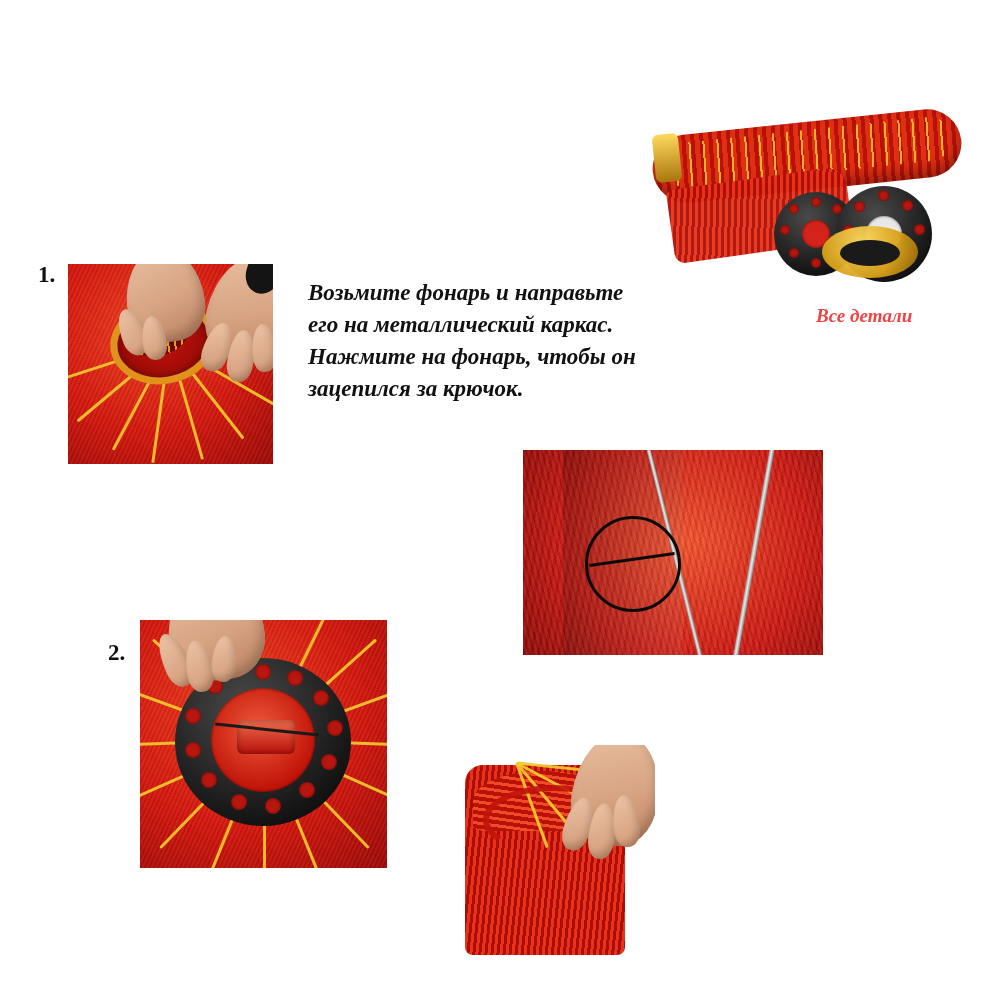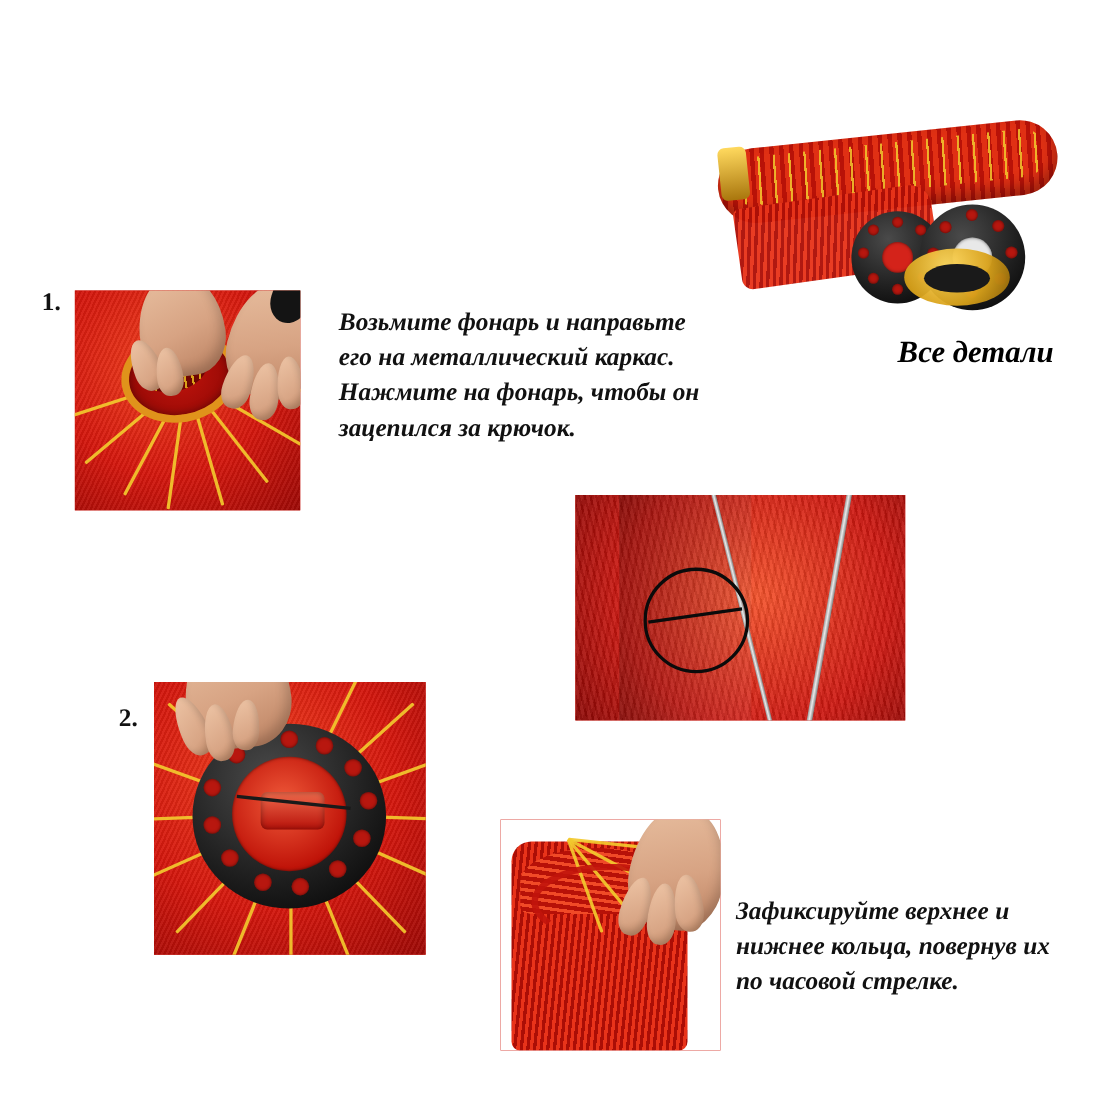--- a/index.html
+++ b/index.html
@@ -46,24 +46,24 @@
     line-height: 32px;
     font-style: italic;
     font-weight: bold;
     color: #111;
   }
   #para-1 { left: 308px; top: 277px; width: 330px; }
   #para-2 { left: 669px; top: 812px; width: 300px; }
 
   .caption {
     position: absolute;
-    font-size: 28px;
+    font-size: 19px;
     font-style: italic;
     font-weight: bold;
-    color: #000000;
+    color: #ef4444;
   }
   #caption-parts { left: 816px; top: 305px; }
 
   
   .photo {
     position: absolute;
     overflow: hidden;
     background: #cf1a11;
   }
   #photo-parts {
@@ -313,15 +313,14 @@
 
     <div style="position:absolute;left:28px;top:40px;width:130px;height:58px;border:6px solid #c2140c;
                 border-radius:50%;border-bottom-color:transparent;opacity:.9;"></div>
 
     <div class="hand" style="left:118px;top:-10px;width:86px;height:110px;transform:rotate(10deg);"></div>
     <div class="finger" style="left:110px;top:52px;width:26px;height:54px;transform:rotate(16deg);"></div>
     <div class="finger" style="left:134px;top:58px;width:26px;height:56px;transform:rotate(6deg);"></div>
     <div class="finger" style="left:158px;top:50px;width:26px;height:52px;transform:rotate(-6deg);"></div>
   </div>
 
-  <div class="para" id="para-2">Зафиксируйте верхнее и нижнее кольца, повернув их по часовой стрелке.</div>
 
 </div>
 
 </body></html>

